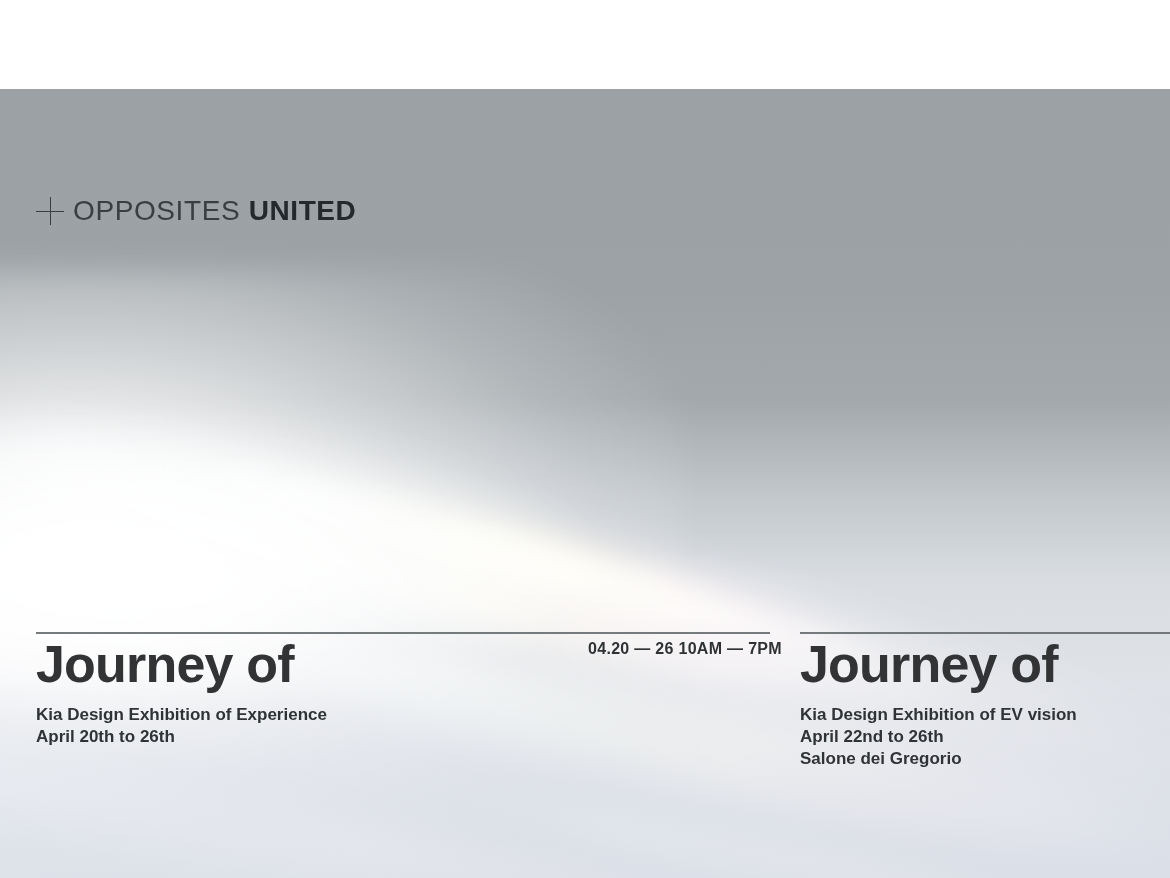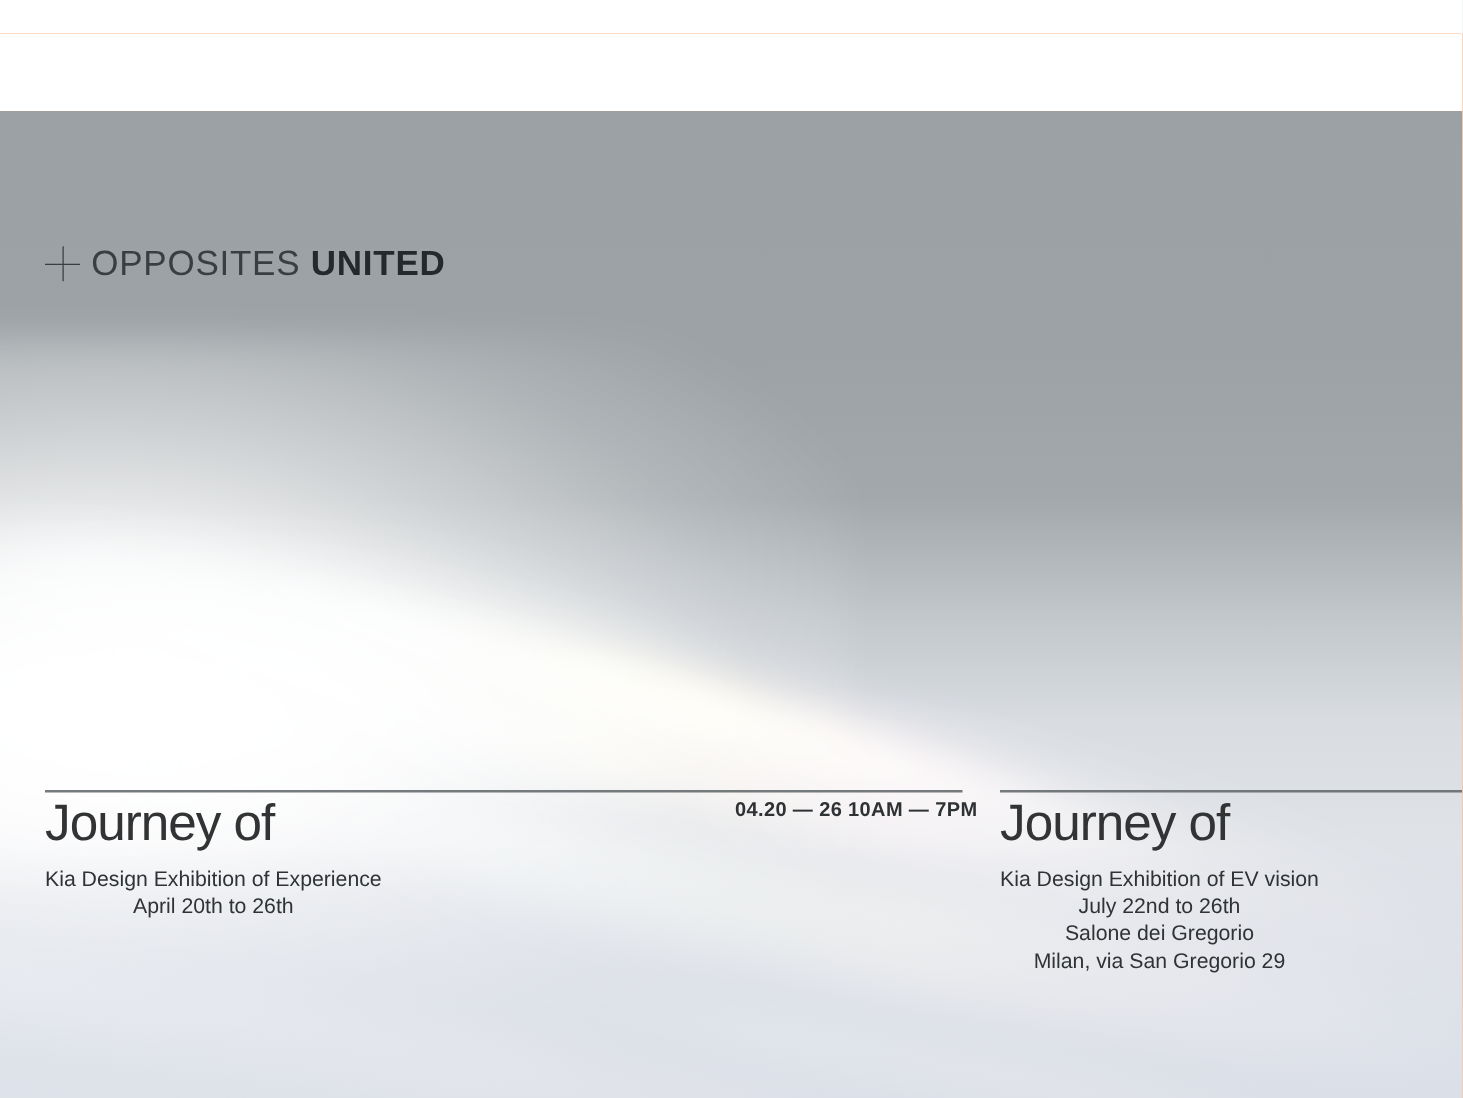--- a/index.html
+++ b/index.html
@@ -262,22 +262,22 @@
     color: #2f3234;
     white-space: nowrap;
   }
 
   
   .block { position: absolute; }
   .block-left  { left: 36px;  top: 548px; }
   .block-right { left: 800px; top: 548px; }
 
   .title-line1 {
-    font-size: 41px;
-    font-weight: 400;
+    font-size: 52px;
+    font-weight: 700;
     letter-spacing: -0.8px;
     line-height: 1.04;
     color: #313335;
     white-space: nowrap;
   }
   .title-line2 {
     font-size: 47px;
     font-weight: 700;
     letter-spacing: -0.8px;
     line-height: 1.04;
@@ -304,25 +304,24 @@
       #5c646b 32%,
       #7c878f 50%,
       #93a0aa 70%,
       #9eabb5 86%,
       #a3b0ba 100%);
   }
 
   .meta {
     margin-top: 13px;
     font-size: 17px;
-    font-weight: 400;
+    font-weight: 700;
     line-height: 1.28;
     color: #303335;
     white-space: nowrap;
-    text-align: center;
   }
   .meta div { white-space: nowrap; }
 </style>
 </head>
 <body>
 
 <div class="screen">
 
   <div class="top-band"></div>
 
@@ -357,20 +356,19 @@
       <div class="meta">
         <div>Kia Design Exhibition of Experience</div>
         <div>April 20th to 26th</div>
       </div>
     </div>
 
     <div class="block block-right">
       <div class="title-line1">Journey of</div>
       <div class="meta">
         <div>Kia Design Exhibition of EV vision</div>
-        <div>July 22nd to 26th</div>
+        <div>April 22nd to 26th</div>
         <div>Salone dei Gregorio</div>
-        <div>Milan, via San Gregorio 29</div>
       </div>
     </div>
 
   </div>
 </div>
 
 </body></html>

